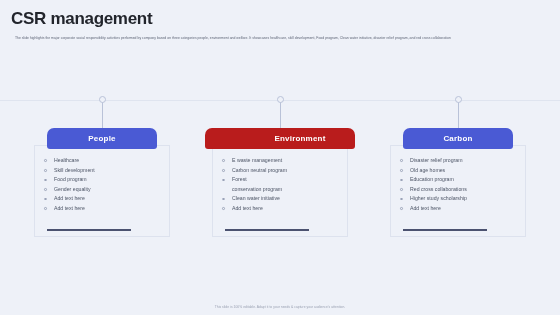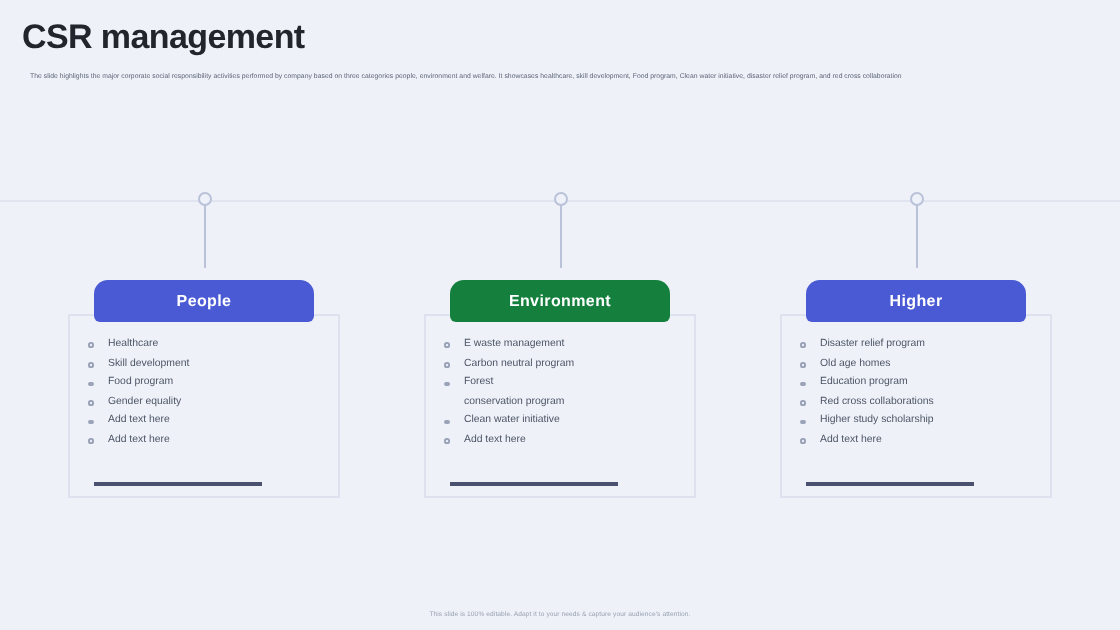--- a/index.html
+++ b/index.html
@@ -93,21 +93,21 @@
     margin-left: -0.5px;
     width: 1px;
     height: 32px;
     background: #b9c2d8;
     z-index: 2;
   }
 
   .card {
     position: absolute;
     left: 0;
-    top: 44px;
+    top: 32px;
     width: 160px;
   }
 
   .card-head {
     position: relative;
     width: 110px;
     margin: 0 auto;
     height: 21px;
     border-radius: 7px 7px 3px 3px;
     display: flex;
@@ -115,21 +115,21 @@
     justify-content: center;
     z-index: 2;
   }
   .card-head span {
     font-size: 8px;
     font-weight: bold;
     color: #ffffff;
     letter-spacing: 0.2px;
   }
   .head-blue { background: #4a5ad4; }
-  .head-dark { background: #15803d; }
+  .head-dark { background: #b91c1c; padding-left: 40px; }
 
   .card-body {
     position: relative;
     margin-top: -4px;
     width: 136px;
     margin-left: 12px;
     min-height: 92px;
     background: #eef1f8;
     border: 1px solid #dde2ee;
     box-sizing: border-box;
@@ -274,21 +274,21 @@
           <div class="accent-bar"></div>
         </div>
       </div>
     </div>
 
     <div class="col col-2">
       <div class="node-circle"></div>
       <div class="node-stem"></div>
       <div class="card">
         <div class="card-head head-blue">
-          <span>Higher</span>
+          <span>Carbon</span>
         </div>
         <div class="card-body">
           <ul class="bullet-list">
             <li>
               <span class="dot"></span>
               <span>Disaster relief program</span>
             </li>
             <li>
               <span class="dot"></span>
               <span>Old age homes</span>

